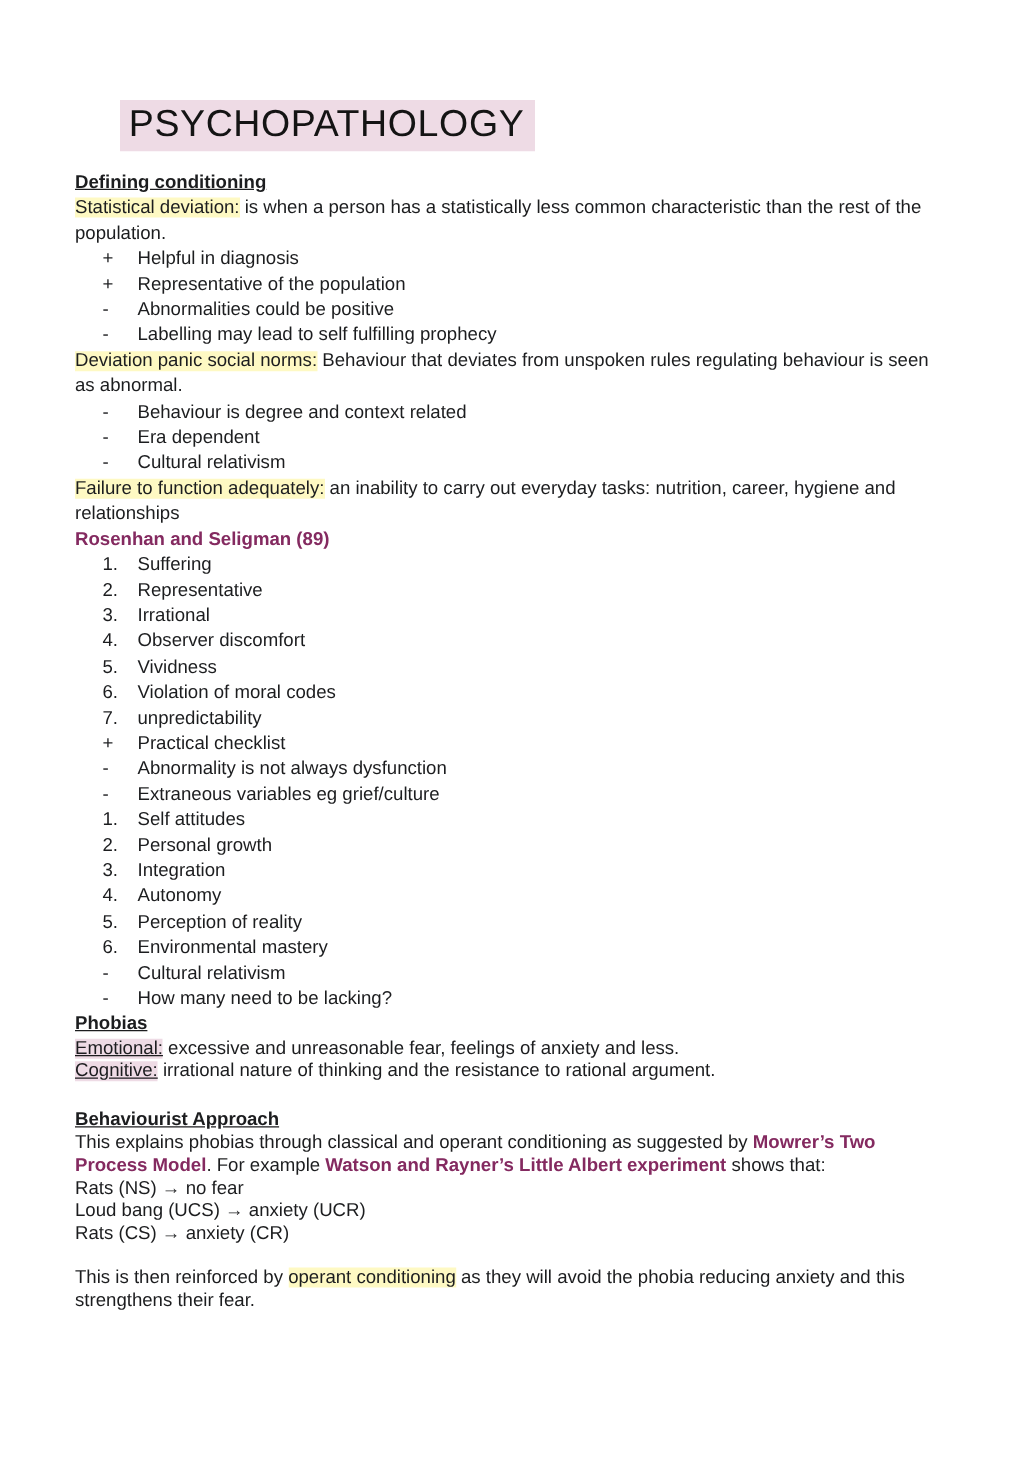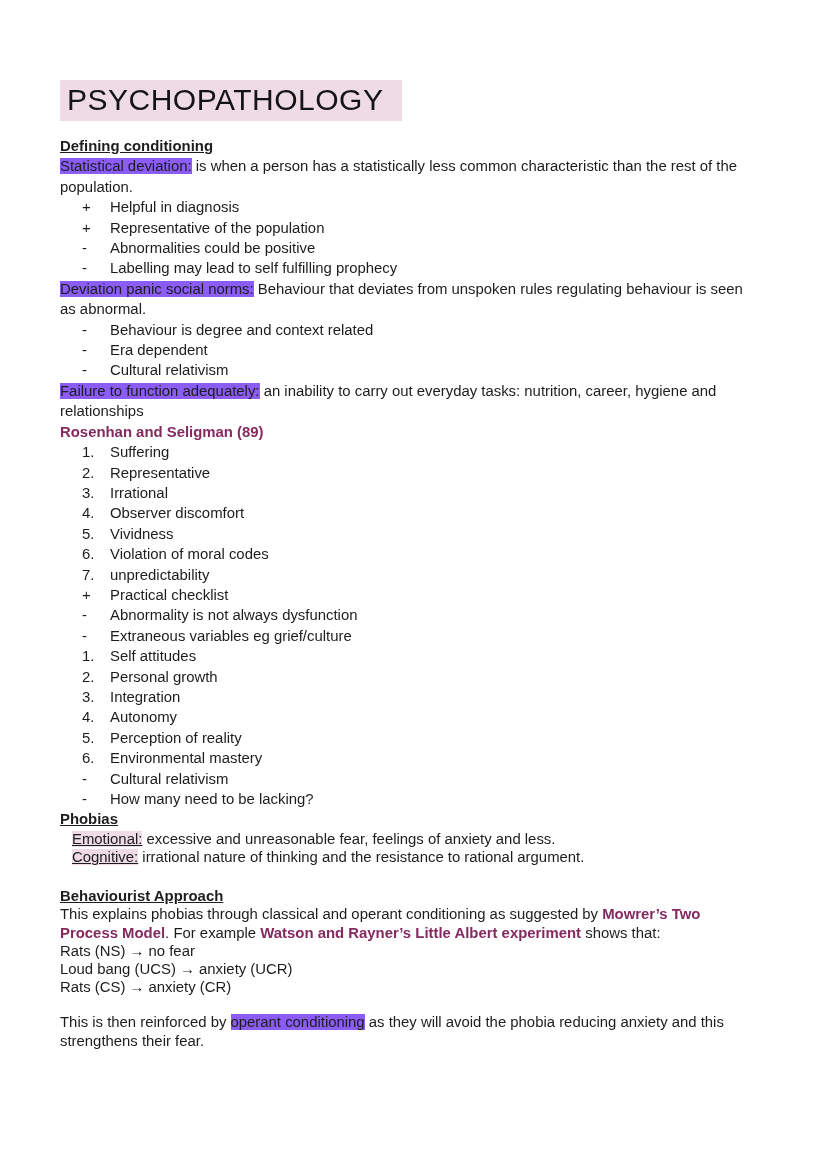--- a/index.html
+++ b/index.html
@@ -12,31 +12,32 @@
   .page{padding:80px 0 0 60px;}
   .doc{width:697px;font-size:14.9px;}
 
   .title-wrap{margin:0 0 15px 0;}
   .doc-title{
     display:inline-block;
     background:#eedbe5;
     color:#141414;
     font-size:30px;
     line-height:31px;
-    padding:4px 19px 6px 7px;
+    padding:4px 9px 6px 7px;
     letter-spacing:.5px;
+    margin-left:36px;
   }
 
   .loose{line-height:20.4px;}
   .tight{line-height:18.2px;}
 
   .p{white-space:pre-wrap;}
   .h{font-weight:bold;text-decoration:underline;}
-  .hl{background:#8b5cf6;}
-  .hl-u{background:#eedbe5;text-decoration:underline;margin-left:12px;}
+  .hl{background:#fef9c3;}
+  .hl-u{background:#eedbe5;text-decoration:underline;}
   .maroon{color:#842a60;font-weight:bold;}
 
   .li{display:flex;}
   .li .mk{flex:0 0 28px;margin-left:22px;}
   .li .tx{flex:1;}
 
   .gap21{height:21px;}
   .gap17{height:17px;}
 </style>
 </head>

